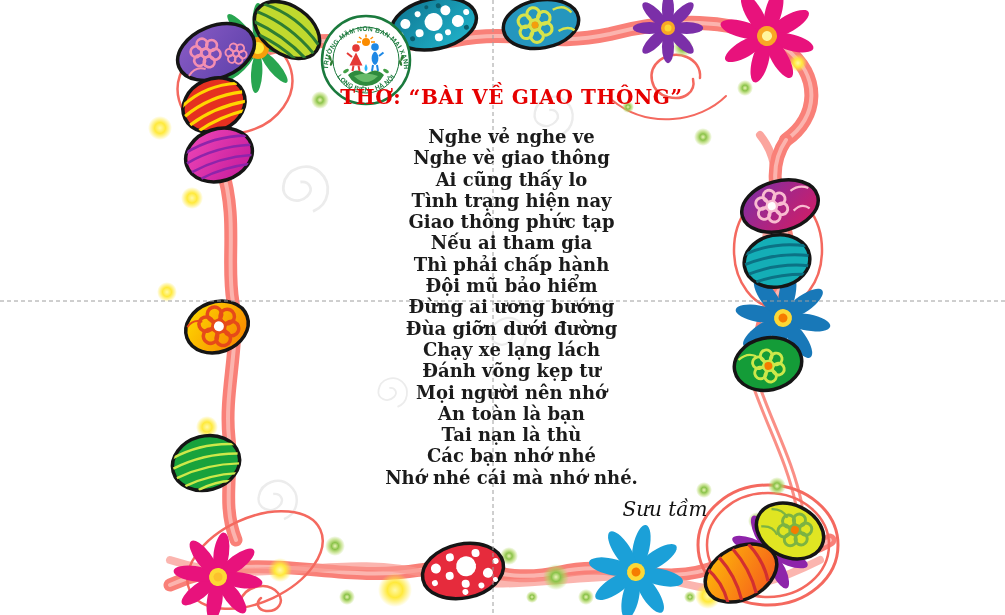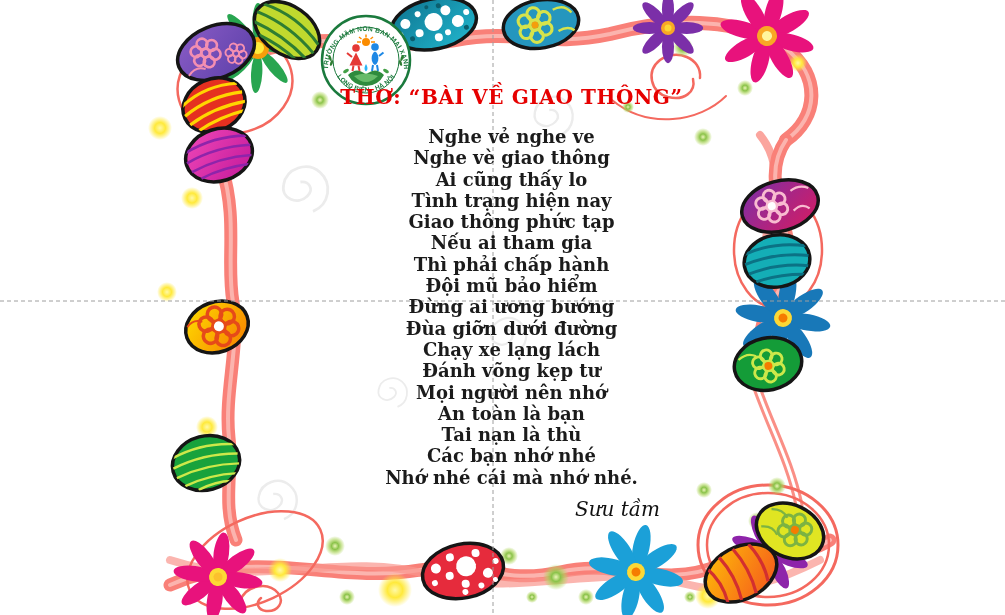--- a/index.html
+++ b/index.html
@@ -5,21 +5,21 @@
   html,body{margin:0;padding:0;background:#fff;}
   .page{position:relative;width:1005px;height:615px;overflow:hidden;background:#fff;
         font-family:"DejaVu Serif","Liberation Serif",serif;}
   .deco{position:absolute;left:0;top:0;z-index:1;}
   .logo{position:absolute;left:318px;top:13px;width:96px;height:96px;z-index:3;}
   .content{position:absolute;left:9px;top:0;width:1005px;text-align:center;z-index:4;}
   .title{position:absolute;left:0;width:100%;top:85px;color:#E60000;font-weight:bold;
          font-size:20px;letter-spacing:0.6px;}
   .poem{position:absolute;left:0;width:100%;top:126px;color:#1b1b1b;font-weight:bold;
         font-size:18px;line-height:21.3px;}
-  .attrib{position:absolute;left:575px;top:497px;width:180px;text-align:left;z-index:4;
+  .attrib{position:absolute;left:575px;top:497px;width:180px;text-align:center;z-index:4;
           font-style:italic;font-size:20px;color:#111;}
 </style>
 </head>
 <body>
 
 <div class="page">
 
 <svg class="deco" width="1005" height="615" viewBox="0 0 1005 615">
   <defs>
     <radialGradient id="glowG">

